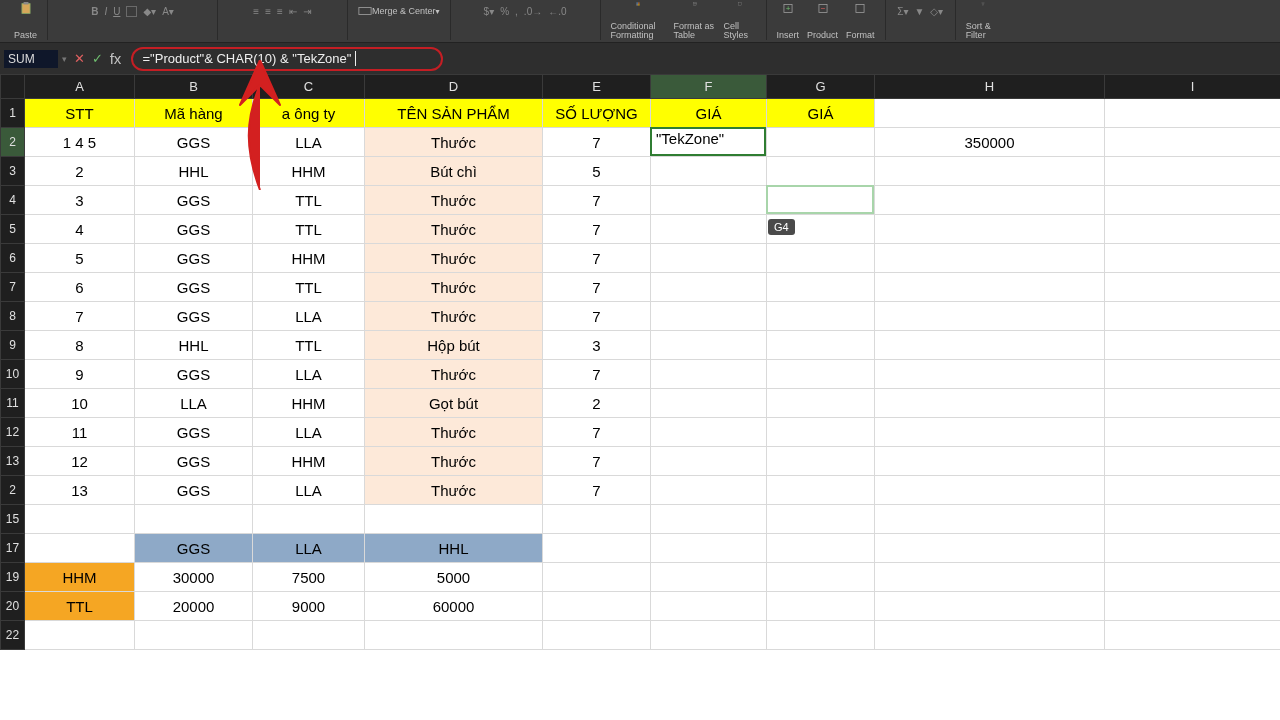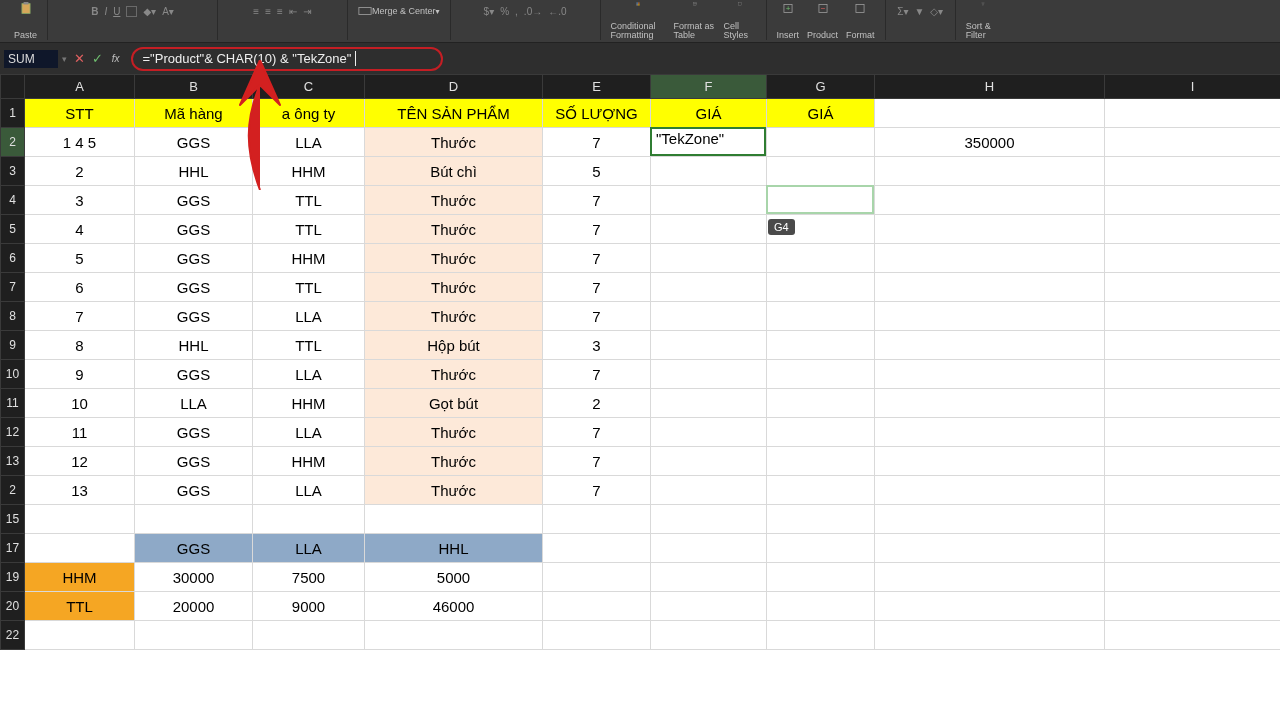--- a/index.html
+++ b/index.html
@@ -172,21 +172,21 @@
       <span class="lbl" style="width:34px;white-space:normal;line-height:1">Sort &amp; Filter</span>
     </div>
   </div>
 </div>
 
 <div class="formula-bar">
   <div class="namebox">SUM</div>
   <span style="color:#777;font-size:9px;padding:0 4px">▾</span>
   <span class="fb-icon fb-cancel">✕</span>
   <span class="fb-icon fb-enter">✓</span>
-  <span class="fb-icon" style="font-style:italic;font-size:10px">fx</span>
+  <span class="fb-icon" style="font-size:15px">fx</span>
   <div class="formula-input-wrap">
     <span class="formula-input"><span>="Product"&amp; CHAR(10) &amp; "TekZone"</span><span class="caret">&nbsp;</span></span>
   </div>
 </div>
 
 <div class="arrow">
   <svg viewBox="0 0 70 130">
       <path d="M35 130 C 20 90 20 60 35 25 L15 45 L35 0 L55 45 L35 25" fill="#d32020" stroke="#d32020" stroke-width="2" stroke-linejoin="round"></path>
     </svg>
 </div>
@@ -422,21 +422,21 @@
           <td></td>
           <td></td>
           <td></td>
           <td></td>
         </tr>
         <tr>
           <td class="rowhdr">20</td>
           <td class="lookup-side">TTL</td>
           <td>20000</td>
           <td class="right">9000</td>
-          <td class="right">46000</td>
+          <td class="right">60000</td>
           <td></td>
           <td></td>
           <td></td>
           <td></td>
           <td></td>
         </tr>
         <tr>
           <td class="rowhdr">22</td>
           <td></td>
           <td></td>

